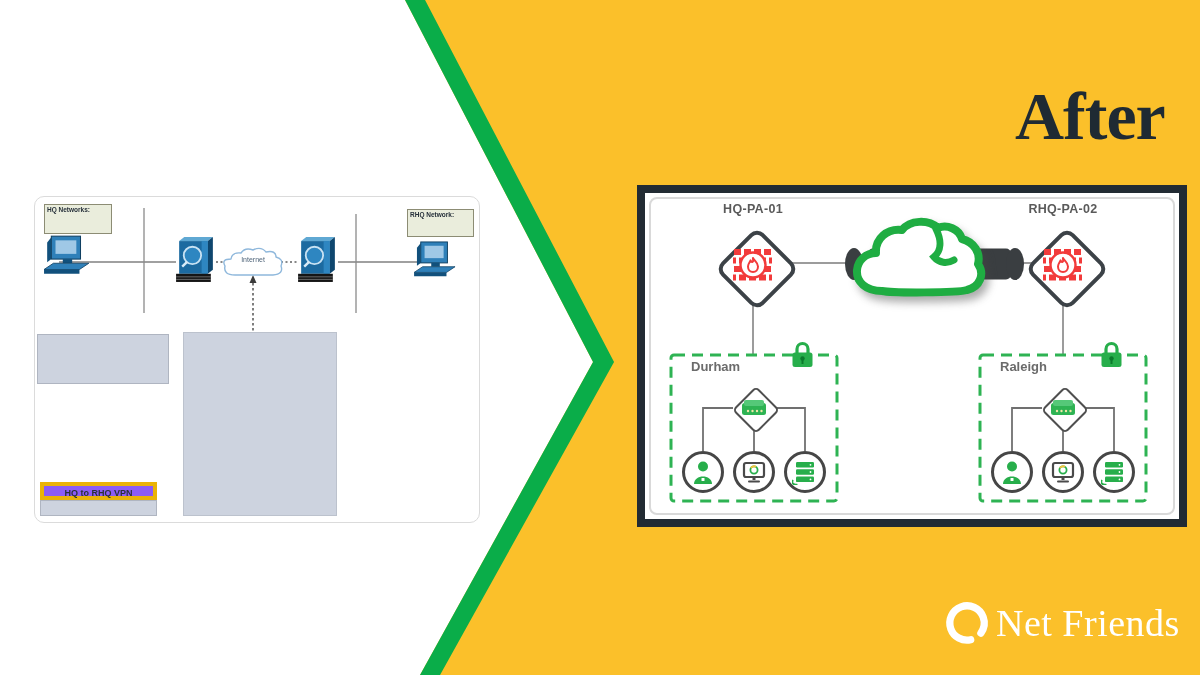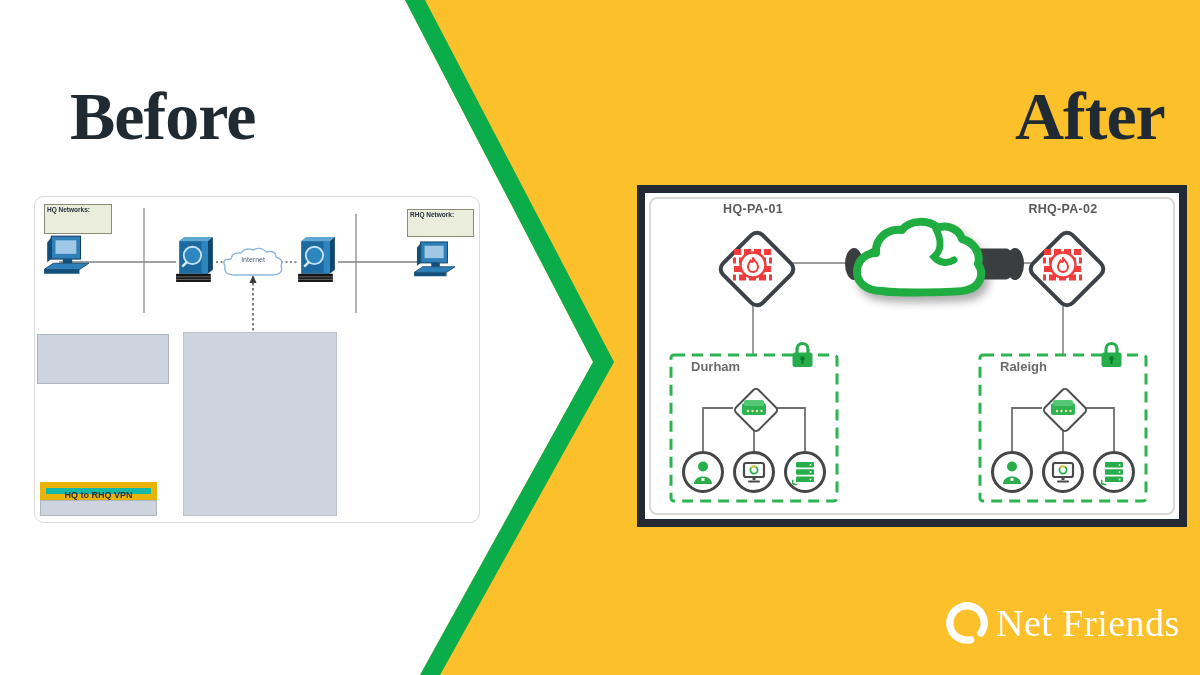--- a/index.html
+++ b/index.html
@@ -24,22 +24,22 @@
   .before-panel>*{position:absolute;}
   .net-label{background:#EAEDDC;border:1px solid #8C8C74;color:#26303A;
     font-size:6.5px;font-weight:bold;padding:1px 2px;box-sizing:border-box;}
   .hq-label{left:9px;top:7px;width:68px;height:30px;}
   .rhq-label{left:372px;top:12px;width:67px;height:28px;}
   .internet-label{left:193px;top:59px;width:50px;text-align:center;
     font-size:7px;color:#50657A;}
   .grey-box{background:#CDD3DF;border:1px solid #AFB5C1;box-sizing:border-box;}
   .grey-left{left:2px;top:137px;width:132px;height:50px;}
   .grey-big{left:148px;top:135px;width:154px;height:184px;border-color:#BCC2CD;}
-  .vpn-box{left:5px;top:285px;width:117px;height:18px;background:#14b8a6;
-    border:6px solid #eab308;box-sizing:border-box;text-align:center;
+  .vpn-box{left:5px;top:285px;width:117px;height:18px;background:#8b5cf6;
+    border:4px solid #eab308;box-sizing:border-box;text-align:center;
     font-size:9px;font-weight:bold;color:#2A3138;line-height:14px;}
   .grey-under-vpn{left:5px;top:303px;width:117px;height:16px;}
   .icon-abs{position:absolute;}
 
   
   .after-frame{position:absolute;left:637px;top:185px;width:550px;height:342px;
     background:#fff;border:8px solid #222B33;box-sizing:border-box;font-weight:bold;}
   .after-inner-border{position:absolute;inset:4px;border:2px solid #D9D9D9;border-radius:8px;}
   .fw-name{position:absolute;width:120px;text-align:center;font-size:12.5px;
     color:#5A5A5A;letter-spacing:.3px;top:9px;}
@@ -68,21 +68,20 @@
     color:#ffffff;margin-left:4px;letter-spacing:.5px;}
 </style>
 </head>
 <body>
 
 <div class="stage">
 
   <div class="white-side"></div>
   <div class="green-band"></div>
 
-  <div class="title before">Before</div>
   <div class="title after">After</div>
 
   <div class="before-panel">
 
     <svg class="icon-abs" style="left:0;top:0;" width="444" height="325" viewBox="0 0 444 325">
       <line x1="24" y1="65" x2="141" y2="65" stroke="#808080" stroke-width="1.5"></line>
       <line x1="181" y1="65" x2="192" y2="65" stroke="#606060" stroke-width="1.5" stroke-dasharray="2 2.5"></line>
       <line x1="246" y1="65" x2="264" y2="65" stroke="#606060" stroke-width="1.5" stroke-dasharray="2 2.5"></line>
       <line x1="303" y1="65" x2="404" y2="65" stroke="#808080" stroke-width="1.5"></line>
       <line x1="109" y1="11" x2="109" y2="116" stroke="#8A8A8A" stroke-width="1.3"></line>

